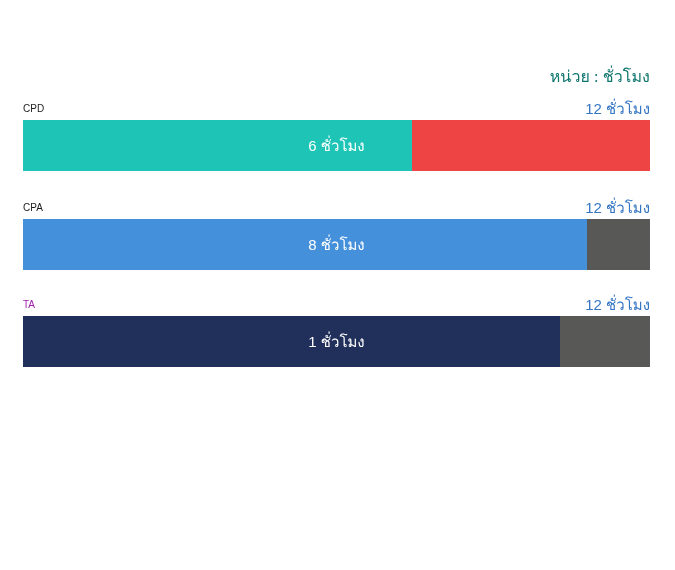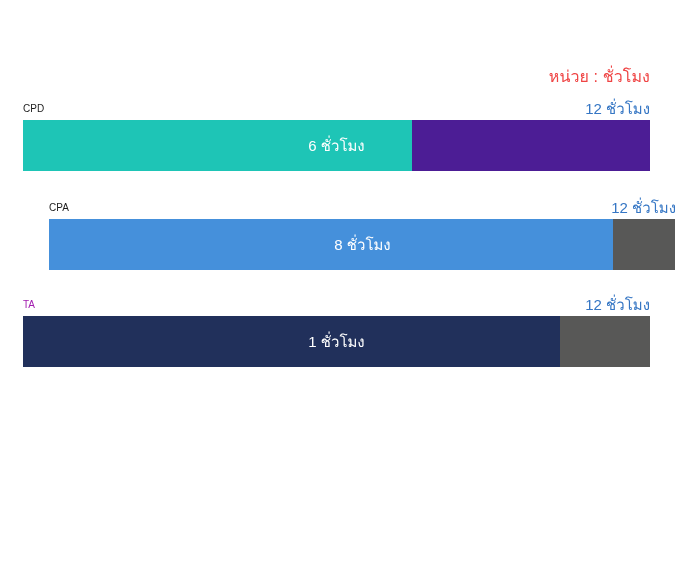--- a/index.html
+++ b/index.html
@@ -92,36 +92,36 @@
     line-height: 51px;
     text-align: center;
     color: #ffffff;
     font-size: 15px;
     white-space: nowrap;
     pointer-events: none;
   }
 
   
   #row-0 { top: 98px; }
-  #row-1 { top: 197px; margin-left: 26px; }
+  #row-1 { top: 197px; }
   #row-2 { top: 294px; }
 </style>
 </head>
 <body style="background: rgb(255, 255, 255);">
 
 <div id="chart-root">
 
-  <div class="unit-header" style="color: #ef4444;">หน่วย : ชั่วโมง</div>
+  <div class="unit-header" style="color: #0f766e; font-family: Liberation Serif, serif;">หน่วย : ชั่วโมง</div>
 
   <div class="row" id="row-0">
     <div class="row-head">
       <div class="row-label" style="color: rgb(26, 26, 26);">CPD</div>
       <div class="row-total" style="color: rgb(53, 118, 196);">12 ชั่วโมง</div>
     </div>
-    <div class="track" style="background: #4c1d95;">
+    <div class="track" style="background: #ef4444;">
       <div class="fill" style="width: 62%; background: rgb(30, 197, 182);"></div>
       <div class="fill-label">6 ชั่วโมง</div>
     </div>
   </div>
 
   <div class="row" id="row-1">
     <div class="row-head">
       <div class="row-label" style="color: rgb(26, 26, 26);">CPA</div>
       <div class="row-total" style="color: rgb(53, 118, 196);">12 ชั่วโมง</div>
     </div>

